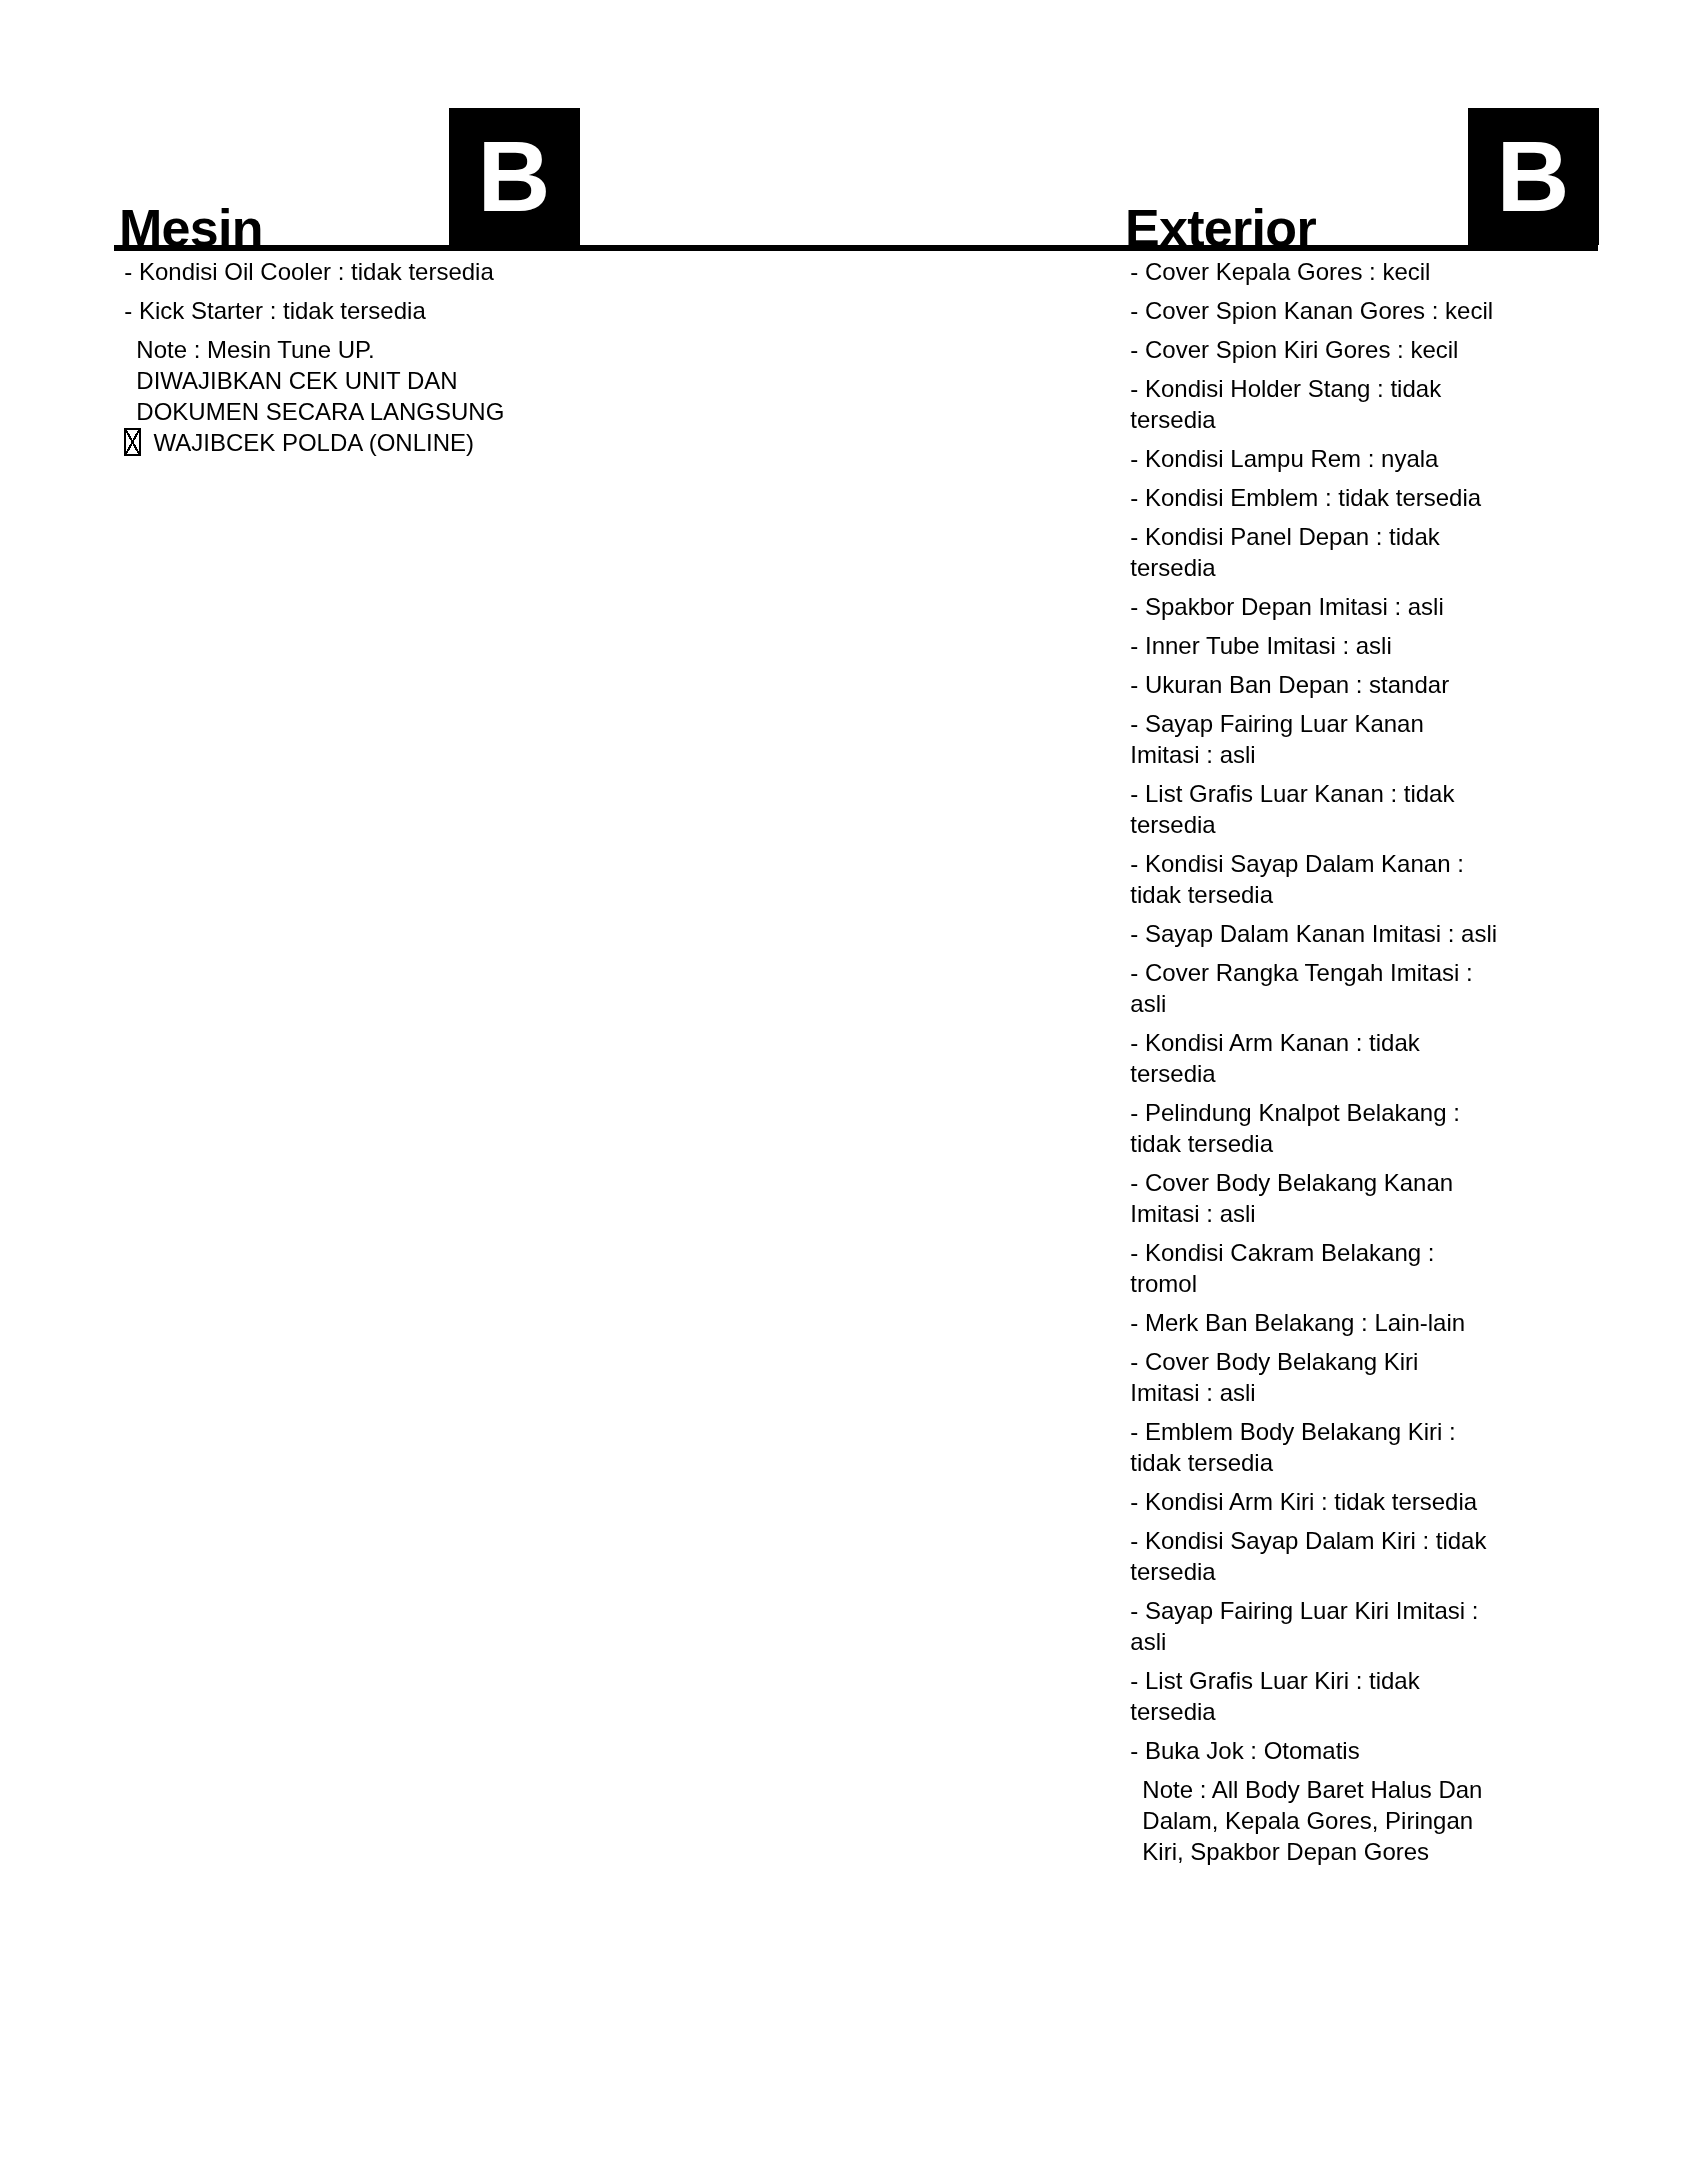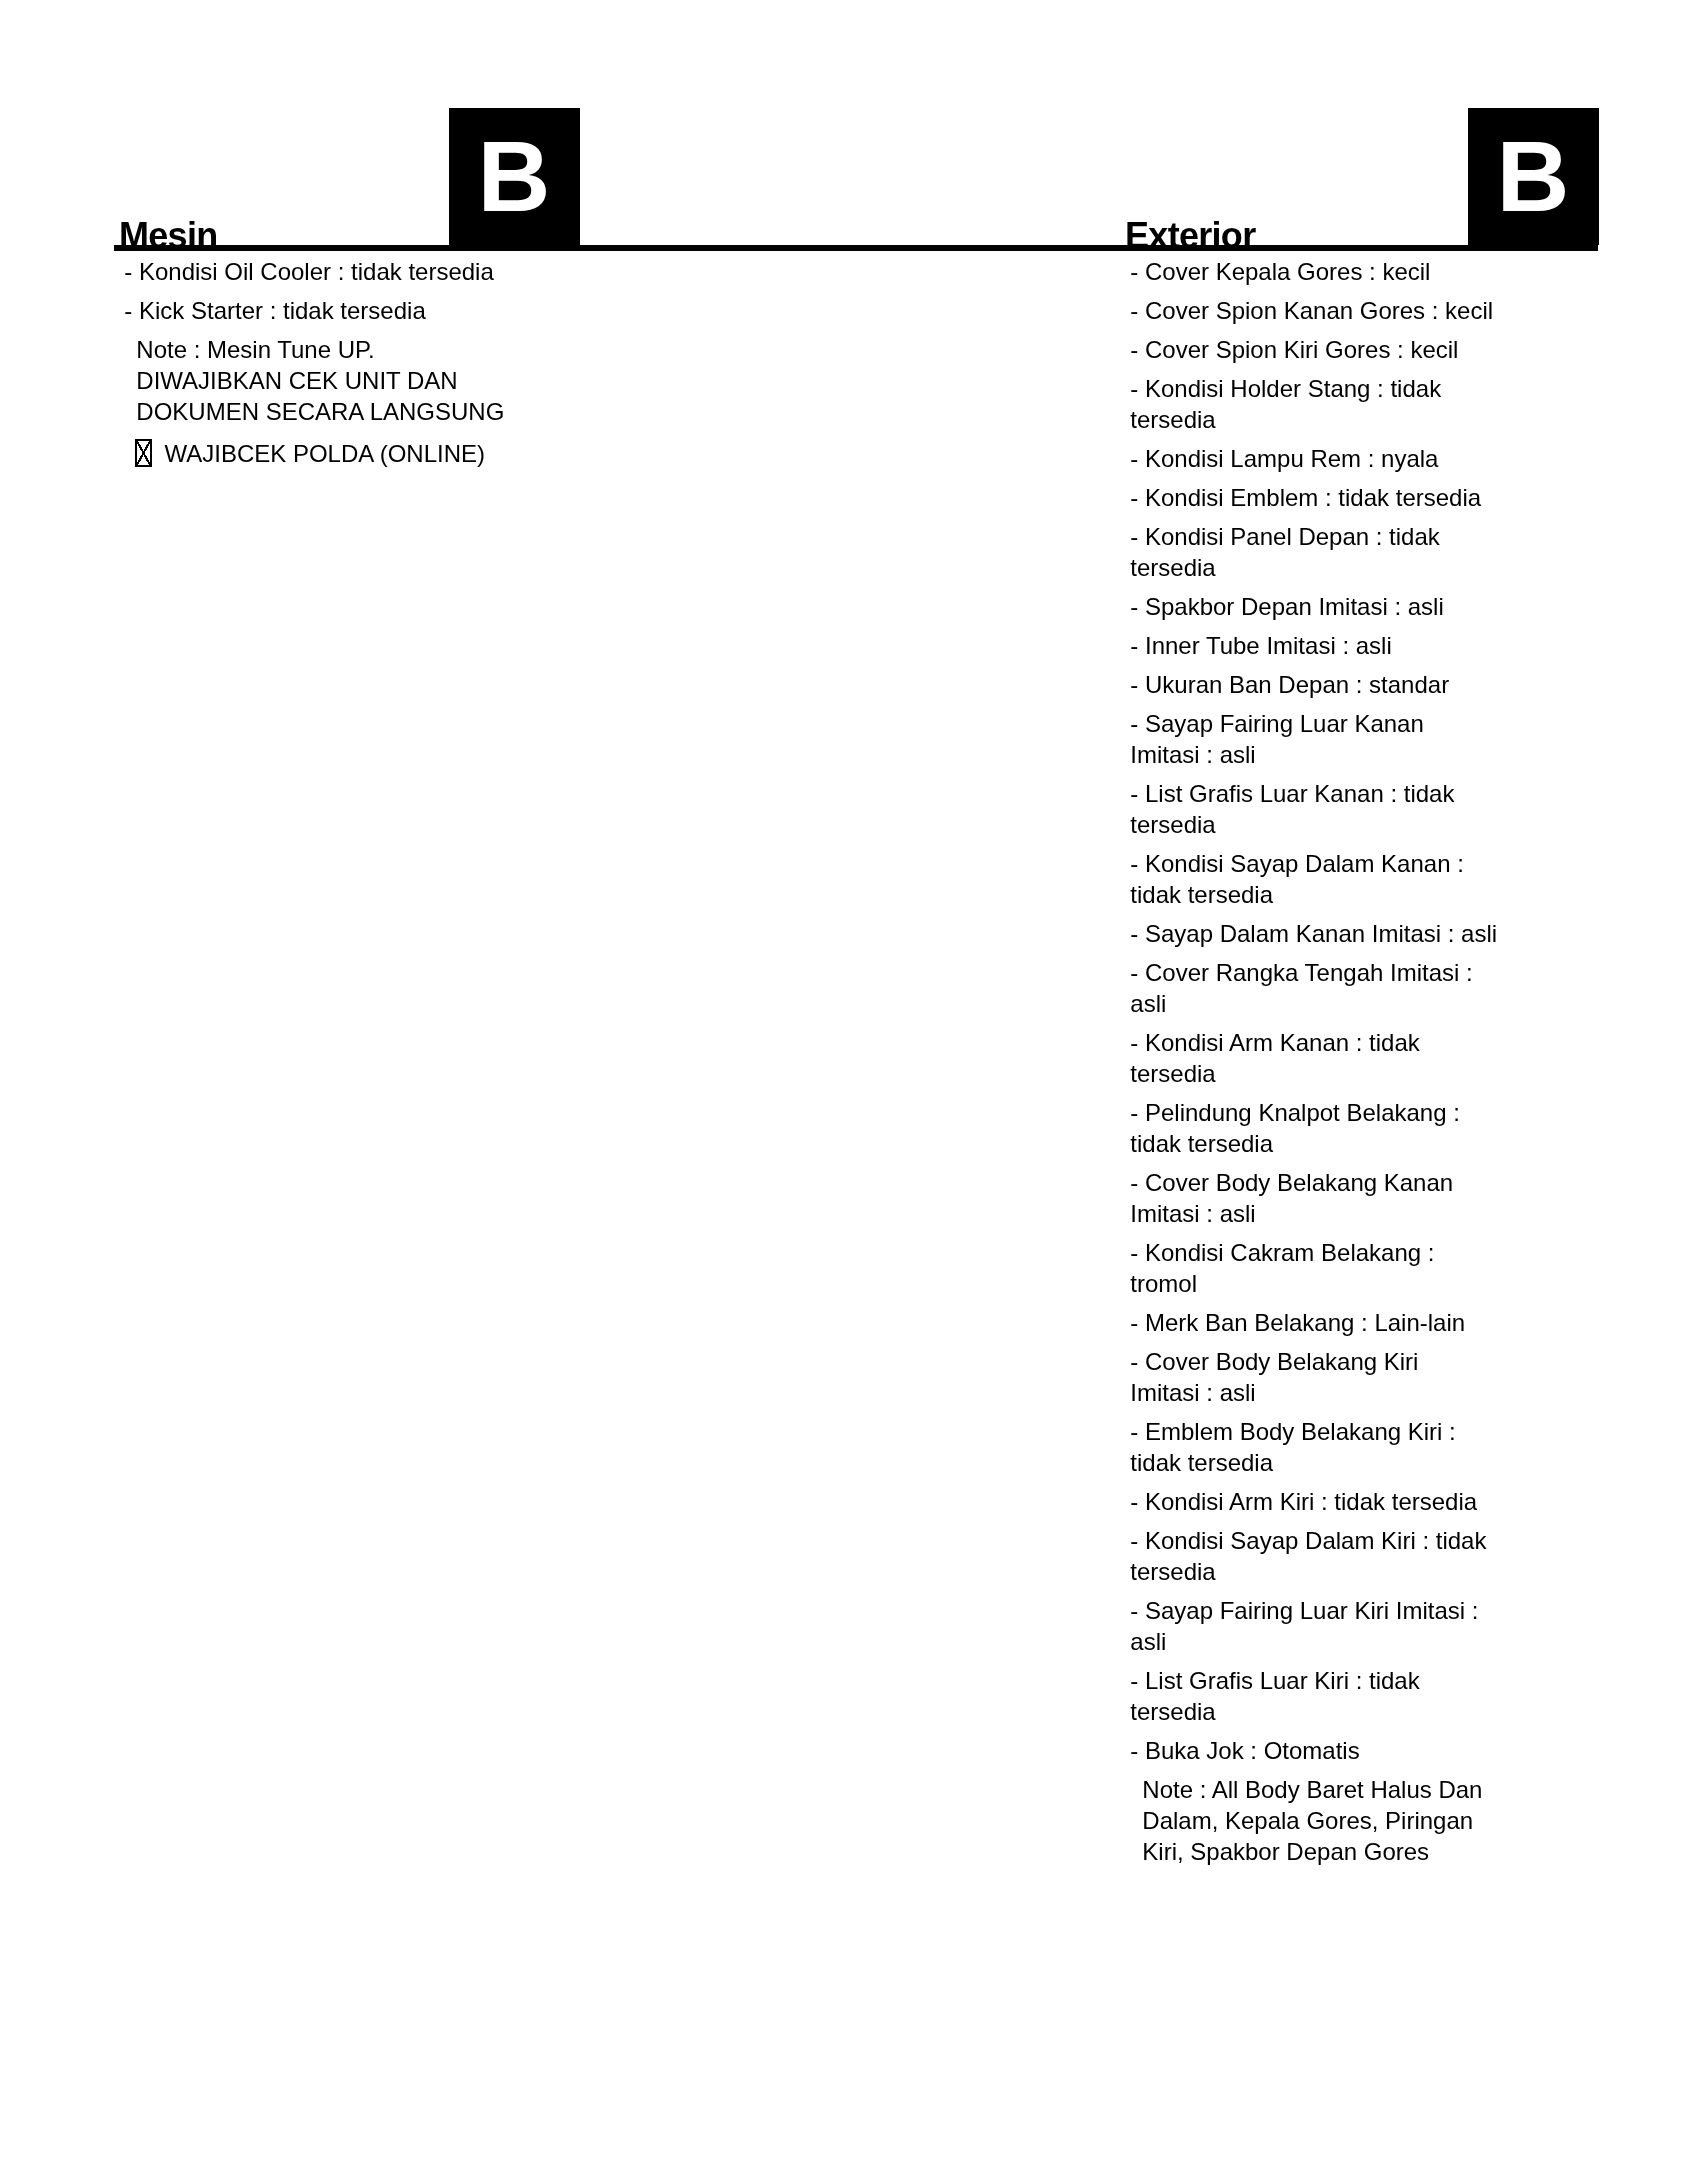--- a/index.html
+++ b/index.html
@@ -17,21 +17,21 @@
     width:1484px;height:6px;
     background:#000000;
   }
   .col{position:absolute;top:0;}
   .col-left{left:119px;width:450px;}
   .col-right{left:1125px;width:463px;}
   .sec-header{position:relative;height:245px;}
   .sec-title{
     position:absolute;left:0;bottom:-9.3px;
     margin:0;
-    font-size:36px;font-weight:700;line-height:1;
+    font-size:52px;font-weight:700;line-height:1;
     letter-spacing:-0.7px;
     white-space:nowrap;
   }
   .grade-badge{
     position:absolute;right:-10.6px;bottom:0;
     width:131px;height:137px;
     background:#000000;
     display:flex;align-items:center;justify-content:center;
   }
   .grade-letter{
@@ -40,21 +40,21 @@
   }
   .items{padding:10.6px 0 0 5.3px;}
   .item,.note,.note-tail{
     margin:0 0 8px 0;
     font-size:24px;font-weight:400;
     line-height:31px;
     white-space:pre-line;
   }
   .note{margin-bottom:0;margin-left:12px;}
   .note-tail{
-    margin:11px;
+    margin:0;
     display:flex;align-items:center;
     white-space:normal;
   }
   .tofu{
     display:inline-block;
     width:13.2px;height:24px;
     border:2px solid #000000;
     margin-right:12px;
     flex:0 0 auto;
     background:

